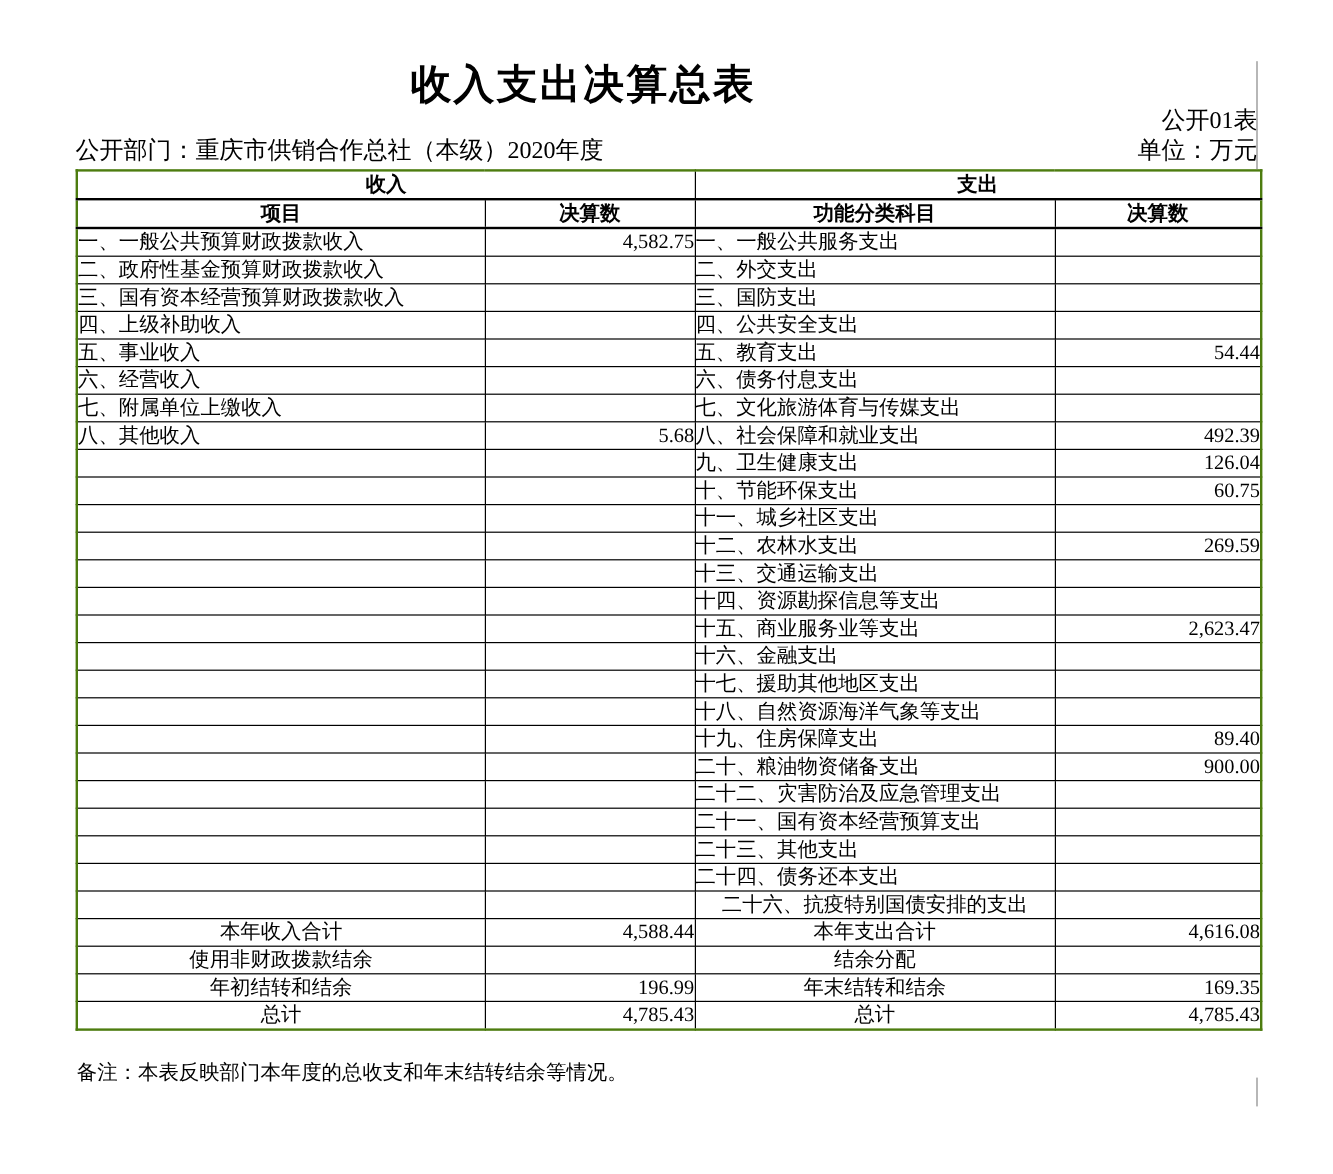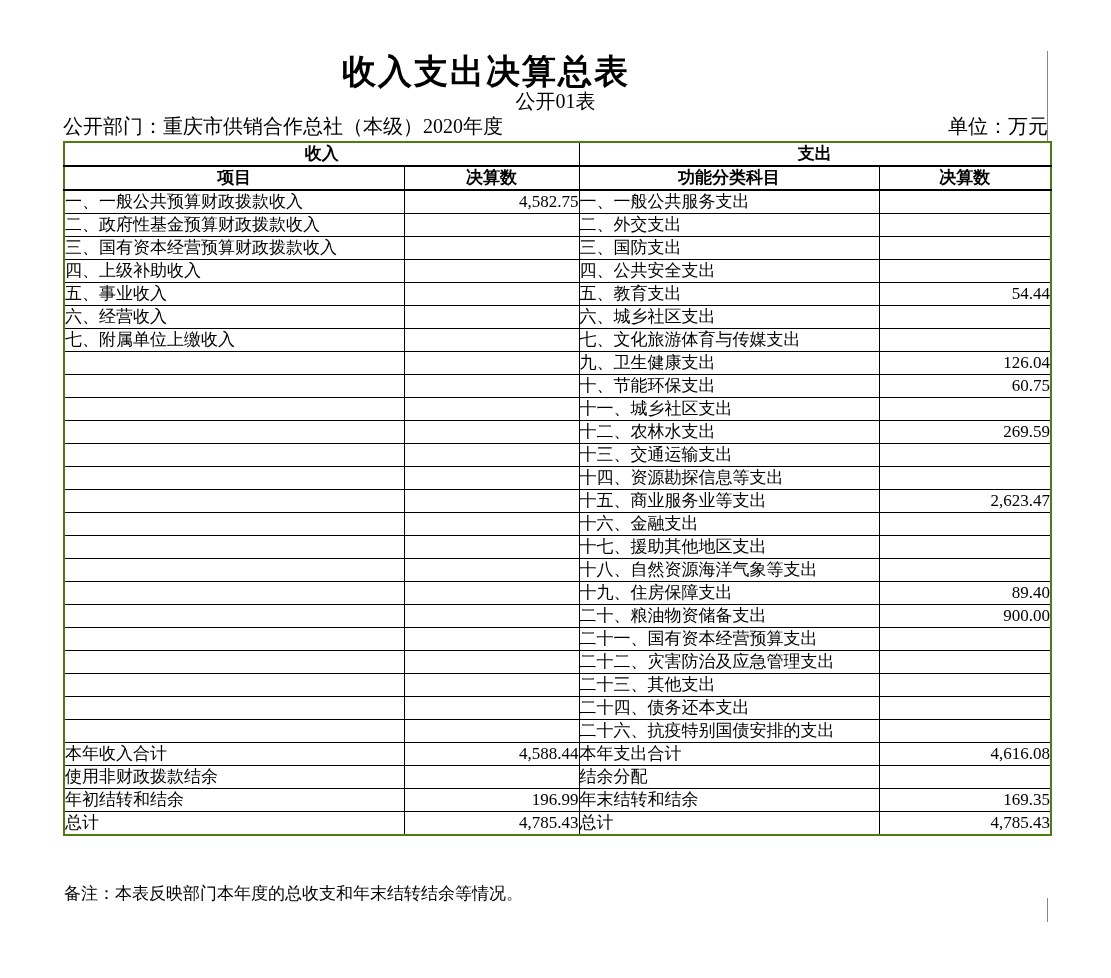--- a/index.html
+++ b/index.html
@@ -9,42 +9,42 @@
   }
   .canvas { position:relative; width:1111px; height:978px; background:#ffffff; overflow:hidden; }
 
   .title {
     position:absolute; top:53px; left:0; width:972px; text-align:center;
     font-family:"Liberation Sans","DejaVu Sans",sans-serif;
     font-size:34px; font-weight:bold; line-height:36px; letter-spacing:2px;
   }
   .table-code {
     position:absolute; top:90px; left:63px; width:985px;
-    text-align:center; font-size:20px; line-height:22px;
+    text-align:right; font-size:20px; line-height:22px;
   }
   .header-line {
     position:absolute; top:115px; left:63px; width:985px;
     display:flex; justify-content:space-between; font-size:20px; line-height:22px;
   }
   .year { }
 
   table.fin-table {
     position:absolute; top:141px; left:63px;
     border-collapse:collapse; table-layout:fixed; width:987px;
     font-size:17px;
   }
   .fin-table th, .fin-table td {
     border:1px solid #000; height:22px; line-height:22px;
     padding:0; overflow:hidden; white-space:nowrap; font-weight:normal;
   }
   table.fin-table { border:2px solid #4d7c0f; }
   .fin-table thead th { font-weight:bold; text-align:center; border-bottom:2px solid #000; }
   .c-item { text-align:left; padding-left:4px;margin-left:48px; }
   .c-amount { text-align:right; padding-right:5px; }
-  .center { padding-left:0; }
+  .center { text-align:center; padding-left:0; }
   .bold { font-weight:bold; }
 
   .note {
     position:absolute; top:884px; left:64px; font-size:17px; line-height:20px;
   }
   .pb-mark { position:absolute; left:1047px; width:1px; background:#888888; }
   .pb-mark.top { top:51px; height:90px; }
   .pb-mark.bottom { top:898px; height:24px; }
 </style>
 </head>
@@ -109,28 +109,34 @@
         </tr>
         <tr>
           <td class="c-item">五、事业收入</td>
           <td class="c-amount"></td>
           <td class="c-item">五、教育支出</td>
           <td class="c-amount">54.44</td>
         </tr>
         <tr>
           <td class="c-item">六、经营收入</td>
           <td class="c-amount"></td>
-          <td class="c-item">六、城乡社区支出</td>
+          <td class="c-item">六、债务付息支出</td>
           <td class="c-amount"></td>
         </tr>
         <tr>
           <td class="c-item">七、附属单位上缴收入</td>
           <td class="c-amount"></td>
           <td class="c-item">七、文化旅游体育与传媒支出</td>
           <td class="c-amount"></td>
+        </tr>
+        <tr>
+          <td class="c-item">八、其他收入</td>
+          <td class="c-amount">5.68</td>
+          <td class="c-item">八、社会保障和就业支出</td>
+          <td class="c-amount">492.39</td>
         </tr>
         <tr>
           <td class="c-item"></td>
           <td class="c-amount"></td>
           <td class="c-item">九、卫生健康支出</td>
           <td class="c-amount">126.04</td>
         </tr>
         <tr>
           <td class="c-item"></td>
           <td class="c-amount"></td>
@@ -193,27 +199,27 @@
         </tr>
         <tr>
           <td class="c-item"></td>
           <td class="c-amount"></td>
           <td class="c-item">二十、粮油物资储备支出</td>
           <td class="c-amount">900.00</td>
         </tr>
         <tr>
           <td class="c-item"></td>
           <td class="c-amount"></td>
+          <td class="c-item">二十二、灾害防治及应急管理支出</td>
+          <td class="c-amount"></td>
+        </tr>
+        <tr>
+          <td class="c-item"></td>
+          <td class="c-amount"></td>
           <td class="c-item">二十一、国有资本经营预算支出</td>
-          <td class="c-amount"></td>
-        </tr>
-        <tr>
-          <td class="c-item"></td>
-          <td class="c-amount"></td>
-          <td class="c-item">二十二、灾害防治及应急管理支出</td>
           <td class="c-amount"></td>
         </tr>
         <tr>
           <td class="c-item"></td>
           <td class="c-amount"></td>
           <td class="c-item">二十三、其他支出</td>
           <td class="c-amount"></td>
         </tr>
         <tr>
           <td class="c-item"></td>

